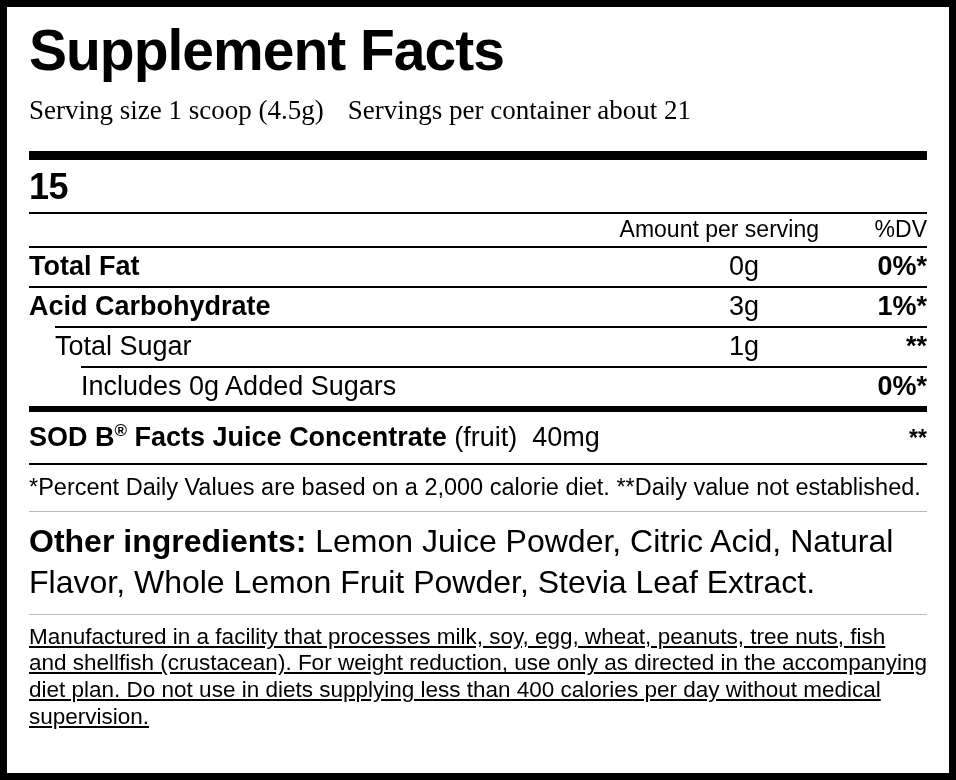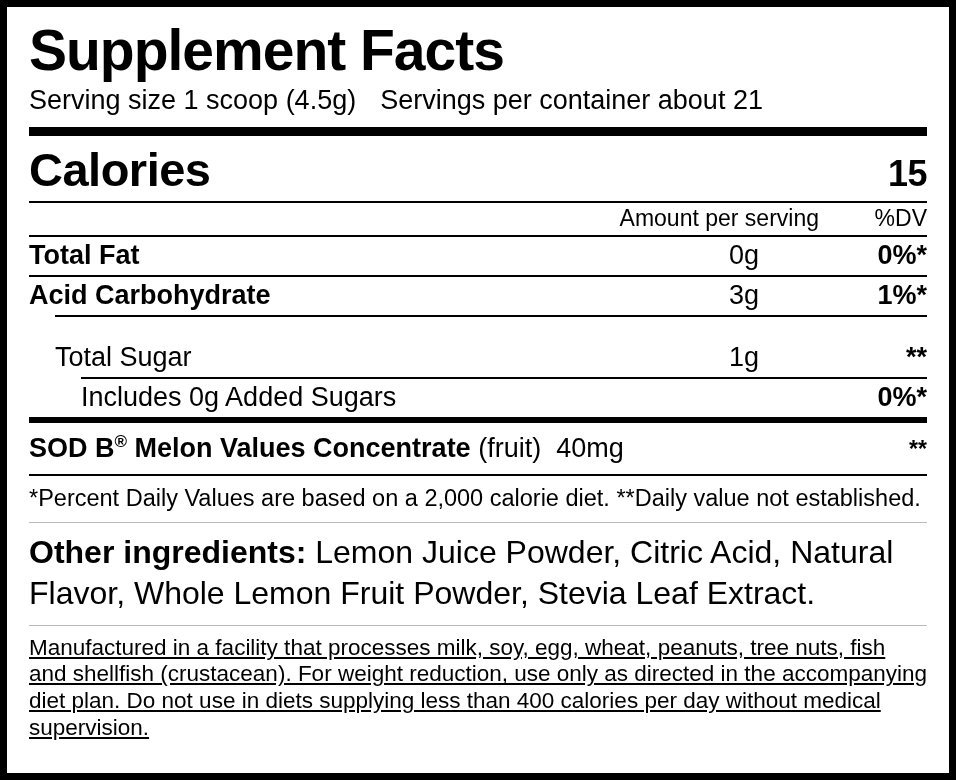--- a/index.html
+++ b/index.html
@@ -23,29 +23,30 @@
     padding: 14px 22px 10px 22px;
     display: flex;
     flex-direction: column;
   }
 
   .title {
     font-size: 57px;
     font-weight: 700;
     letter-spacing: -1px;
     line-height: 1.04;
-    margin: 0 0 4px 0;
+    margin: 0 0 14px 0;
   }
 
   .serving-row {
     display: flex;
     align-items: center;
     font-size: 27px;
     line-height: 1.2;
-    padding-bottom: 10px;
+    padding-bottom: 24px;
+    font-family: Liberation Serif, serif;
   }
   .serving-size { white-space: nowrap; }
   .servings-per { margin-left: 24px; white-space: nowrap; }
 
   .rule-thick {
     border-top: 9px solid #000000;
     margin: 0;
   }
   .rule-med {
     border-top: 6px solid #000000;
@@ -88,32 +89,31 @@
     text-align: right;
   }
   .col-dv {
     width: 108px;
     text-align: right;
     font-weight: 400;
   }
 
   .nutrient-row {
     display: flex;
-    align-items: flex-end;
+    align-items: center;
     font-size: 27px;
     padding: 3px 0 4px 0;
   }
   .nutrient-name {
     flex: 1 1 auto;
     font-weight: 700;
   }
   .nutrient-name.sub {
     font-weight: 400;
     padding-left: 26px;
-    margin-top: 22px;
   }
   .nutrient-name.sub2 {
     font-weight: 400;
     padding-left: 52px;
   }
   .nutrient-amount {
     width: 150px;
     text-align: center;
     font-weight: 400;
   }
@@ -183,21 +183,20 @@
   <div class="title">Supplement Facts</div>
 
   <div class="serving-row">
     <span class="serving-size">Serving size 1 scoop (4.5g)</span>
     <span class="servings-per">Servings per container about 21</span>
   </div>
 
   <div class="rule-thick"></div>
 
   <div class="calories-row">
-    <span class="calories-label">Calories</span>
     <span class="calories-value">15</span>
   </div>
 
   <div class="rule-thin"></div>
 
   <div class="col-headers">
     <span class="col-amount">Amount per serving</span>
     <span class="col-dv">%DV</span>
   </div>
 
@@ -229,21 +228,21 @@
 
   <div class="nutrient-row">
     <span class="nutrient-name sub2">Includes 0g Added Sugars</span>
     <span class="nutrient-amount"></span>
     <span class="nutrient-dv">0%*</span>
   </div>
 
   <div class="rule-med"></div>
 
   <div class="ingredient-row">
-    <span class="ing-name"><span>SOD B</span><span class="reg">®</span><span> Melon Values Concentrate</span><span class="normal"> (fruit)</span>&nbsp;&nbsp;<span class="normal">40mg</span></span>
+    <span class="ing-name"><span>SOD B</span><span class="reg">®</span><span> Facts Juice Concentrate</span><span class="normal"> (fruit)</span>&nbsp;&nbsp;<span class="normal">40mg</span></span>
     <span class="ing-dv">**</span>
   </div>
 
   <div class="rule-thin"></div>
 
   <div class="footnote">*Percent Daily Values are based on a 2,000 calorie diet. **Daily value not established.</div>
 
   <div class="rule-hair"></div>
 
   <div class="other-ing"><b>Other ingredients:</b><span> Lemon Juice Powder, Citric Acid, Natural Flavor, Whole Lemon Fruit Powder, Stevia Leaf Extract.</span></div>

